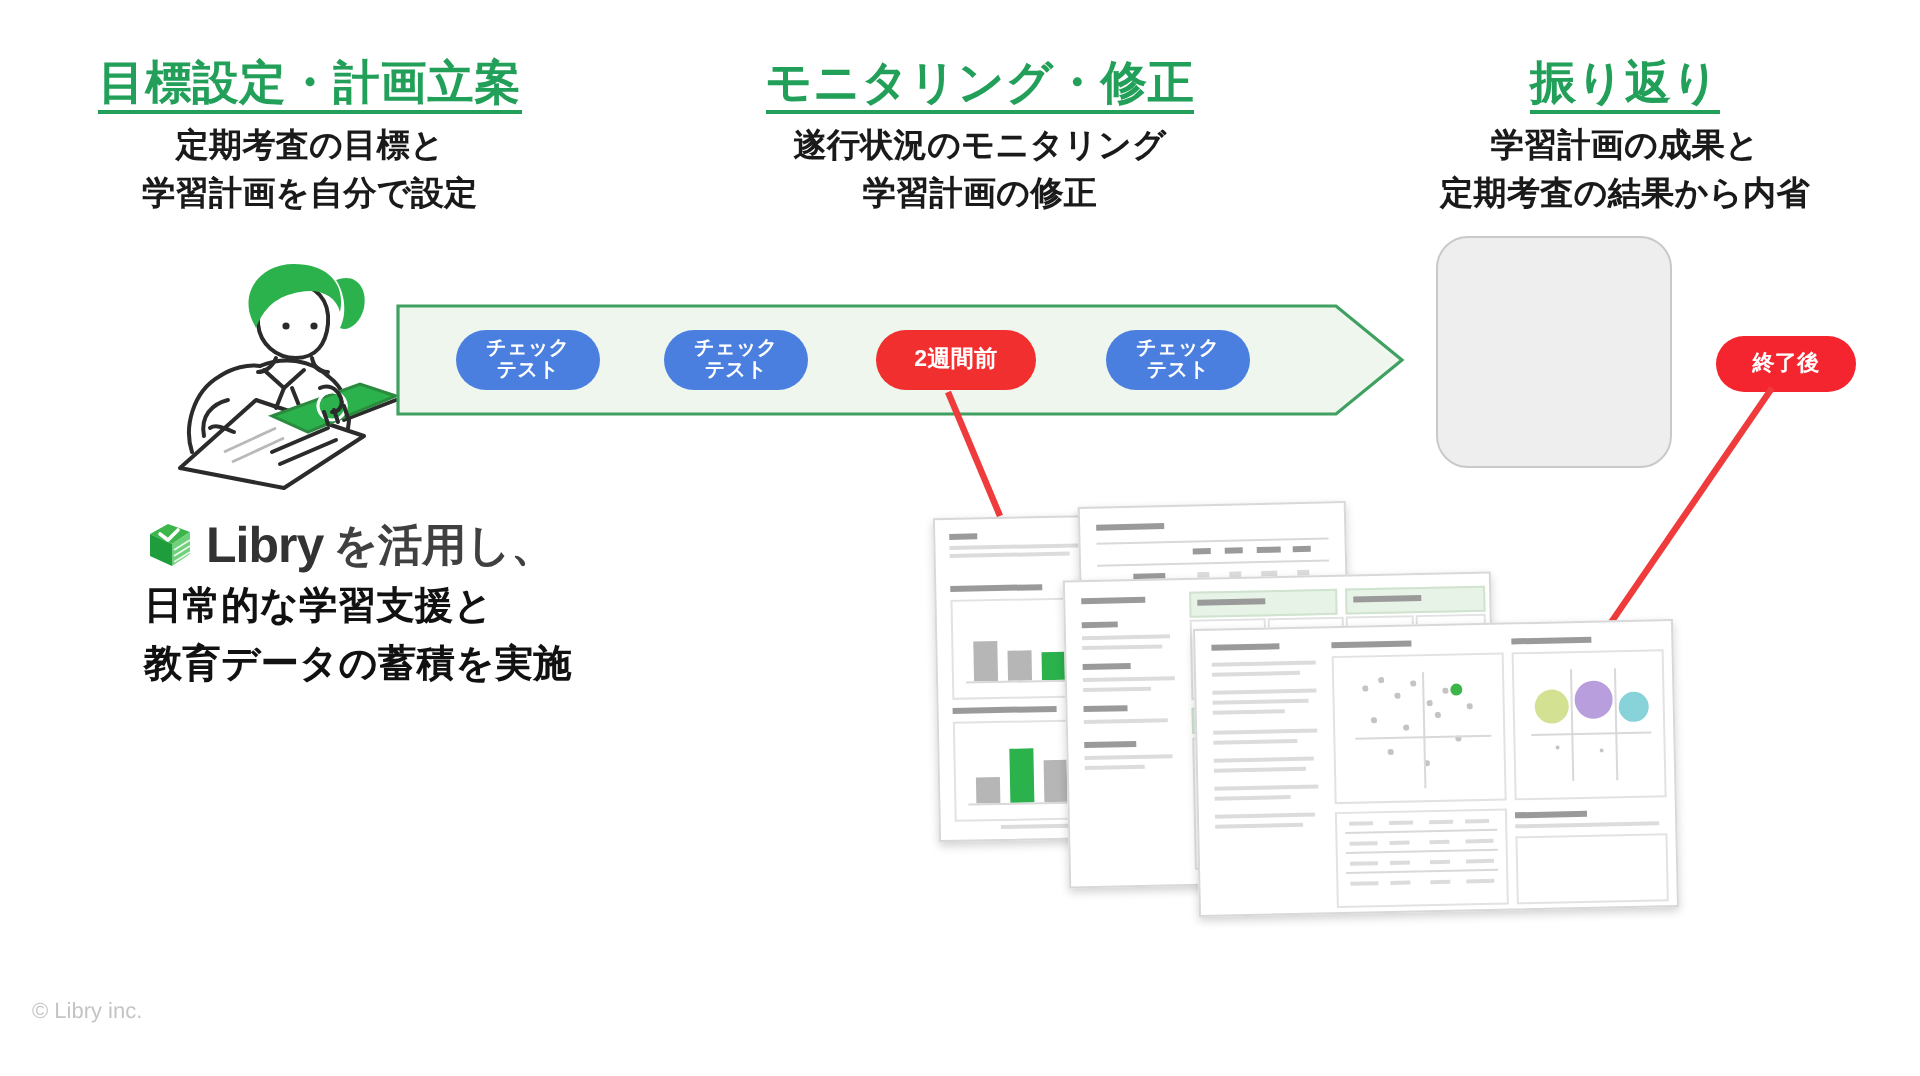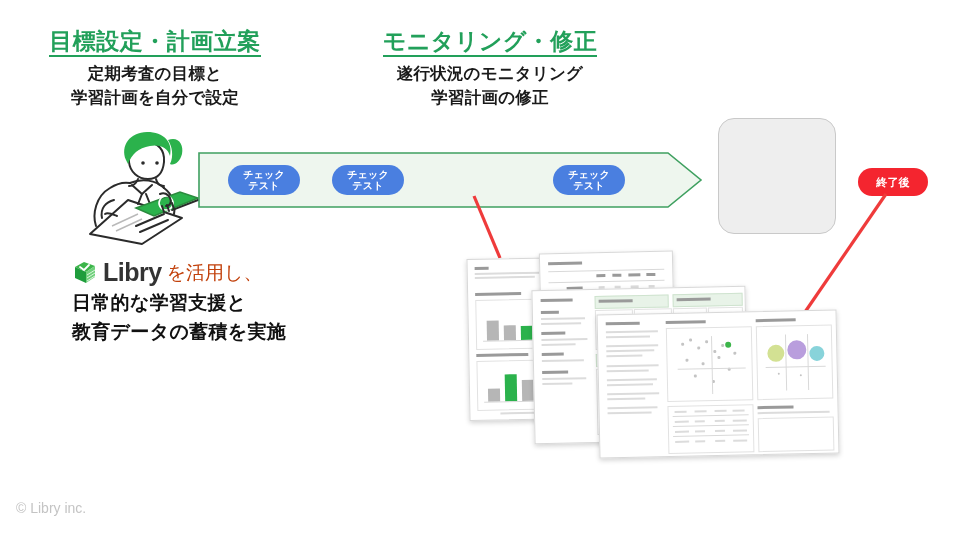--- a/index.html
+++ b/index.html
@@ -40,21 +40,21 @@
     position:absolute;left:718px;top:118px;width:116px;height:114px;
     background:#eeeeee;border:1px solid #c9c9c9;border-radius:16px;
     display:flex;flex-direction:column;align-items:center;justify-content:center;
     font-size:29px;font-weight:bold;color:#111;line-height:1.22;letter-spacing:2px;
   }
 
   
   #libry-block{position:absolute;left:72px;top:258px;width:280px;}
   #libry-line1{display:flex;align-items:center;gap:5px;}
   #libry-word{font-size:25px;font-weight:bold;color:#333;letter-spacing:-.5px;}
-  #libry-tail{font-size:19px;font-weight:normal;color:#c2410c;}
+  #libry-tail{font-size:22px;font-weight:bold;color:#404040;}
   #libry-rest{margin-top:2px;font-size:19px;font-weight:bold;color:#111;
     line-height:1.5;white-space:pre-line;letter-spacing:.3px;}
 
   
   #connectors{position:absolute;left:0;top:0;width:960px;height:538px;pointer-events:none;}
 
   
   .sheet{position:absolute;background:#fff;border:1px solid #d8d8d8;
     box-shadow:0 2px 5px rgba(0,0,0,.18);overflow:hidden;}
   .sheet .hline{position:absolute;background:#d9d9d9;}
@@ -66,21 +66,21 @@
   .bar.g{background:#2bb24c;}
   .hdr-green{position:absolute;background:#e8f3e8;border:1px solid #cfe3cf;}
   .bubble{position:absolute;border-radius:50%;opacity:.62;}
   .dot{position:absolute;border-radius:50%;background:#c4c4c4;}
 
   
   #caption{position:absolute;left:505px;top:468px;font-size:19px;
     font-weight:bold;color:#111;letter-spacing:.5px;}
 
   
-  #footer{position:absolute;left:16px;top:500px;font-size:14px;color:#c4c4c4;}
+  #footer{position:absolute;left:16px;top:500px;font-size:11px;color:#c4c4c4;}
 
   
   #student{position:absolute;left:72px;top:122px;width:148px;height:126px;}
 </style>
 </head>
 <body>
 
 <div id="stage">
 
   <div class="col-head" style="left:335px;top:28px;width:310px;">
@@ -88,20 +88,25 @@
     <div class="sub">遂行状況のモニタリング
 学習計画の修正</div>
   </div>
 
   <div class="col-head" style="left:0px;top:28px;width:310px;">
     <div class="title">目標設定・計画立案</div>
     <div class="sub">定期考査の目標と
 学習計画を自分で設定</div>
   </div>
 
+  <div class="col-head" style="left:665px;top:28px;width:295px;">
+    <div class="title">振り返り</div>
+    <div class="sub">学習計画の成果と
+定期考査の結果から内省</div>
+  </div>
 
   <svg id="student" viewBox="0 0 148 126">
     <g fill="none" stroke="#2b2b2b" stroke-width="2" stroke-linecap="round" stroke-linejoin="round">
       <path d="M18,112 L56,78 L110,96 L70,122 Z"></path>
       <path d="M64,104 L92,92"></path>
         <path d="M68,110 L96,98"></path>
       <path d="M30,96 C28,86 34,80 42,78"></path>
       <path d="M24,104 C20,92 24,74 38,66 C44,62 52,60 58,61"></path>
       <path d="M58,61 C70,56 84,58 92,66"></path>
       <path d="M92,66 C100,72 104,82 102,92"></path>
@@ -139,20 +144,23 @@
   </div>
 
   <div class="pill blue" style="left:228px;top:165px;">
     <span style="white-space:pre-line;">チェック
 テスト</span>
   </div>
   <div class="pill blue" style="left:332px;top:165px;">
     <span style="white-space:pre-line;">チェック
 テスト</span>
   </div>
+  <div class="pill red-week" style="left:438px;top:165px;">
+    <span>2週間前</span>
+  </div>
   <div class="pill blue" style="left:553px;top:165px;">
     <span style="white-space:pre-line;">チェック
 テスト</span>
   </div>
 
   <div id="exam-box">
   </div>
 
   <div class="pill red-after" style="left:858px;top:168px;">
     <span>終了後</span>

